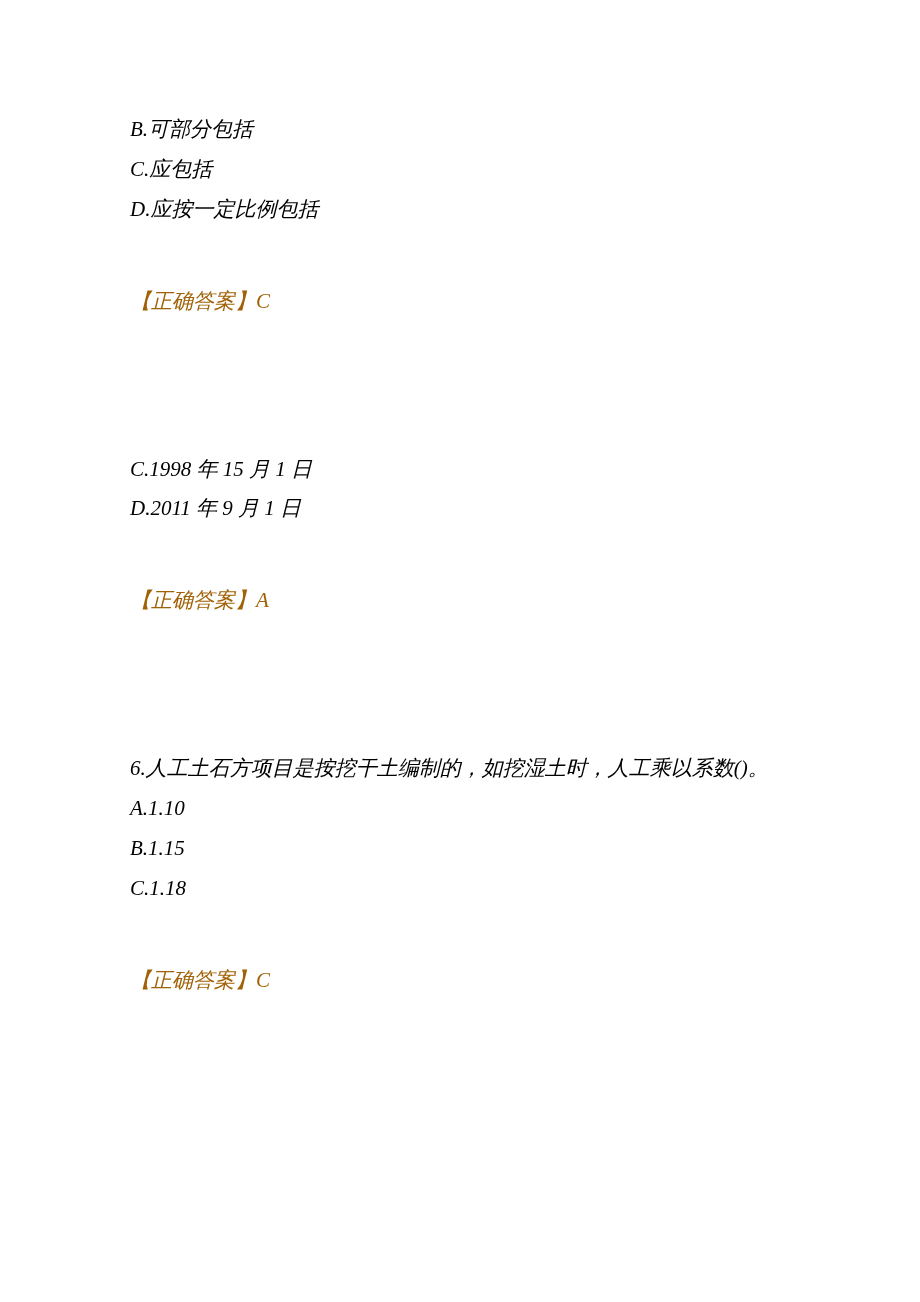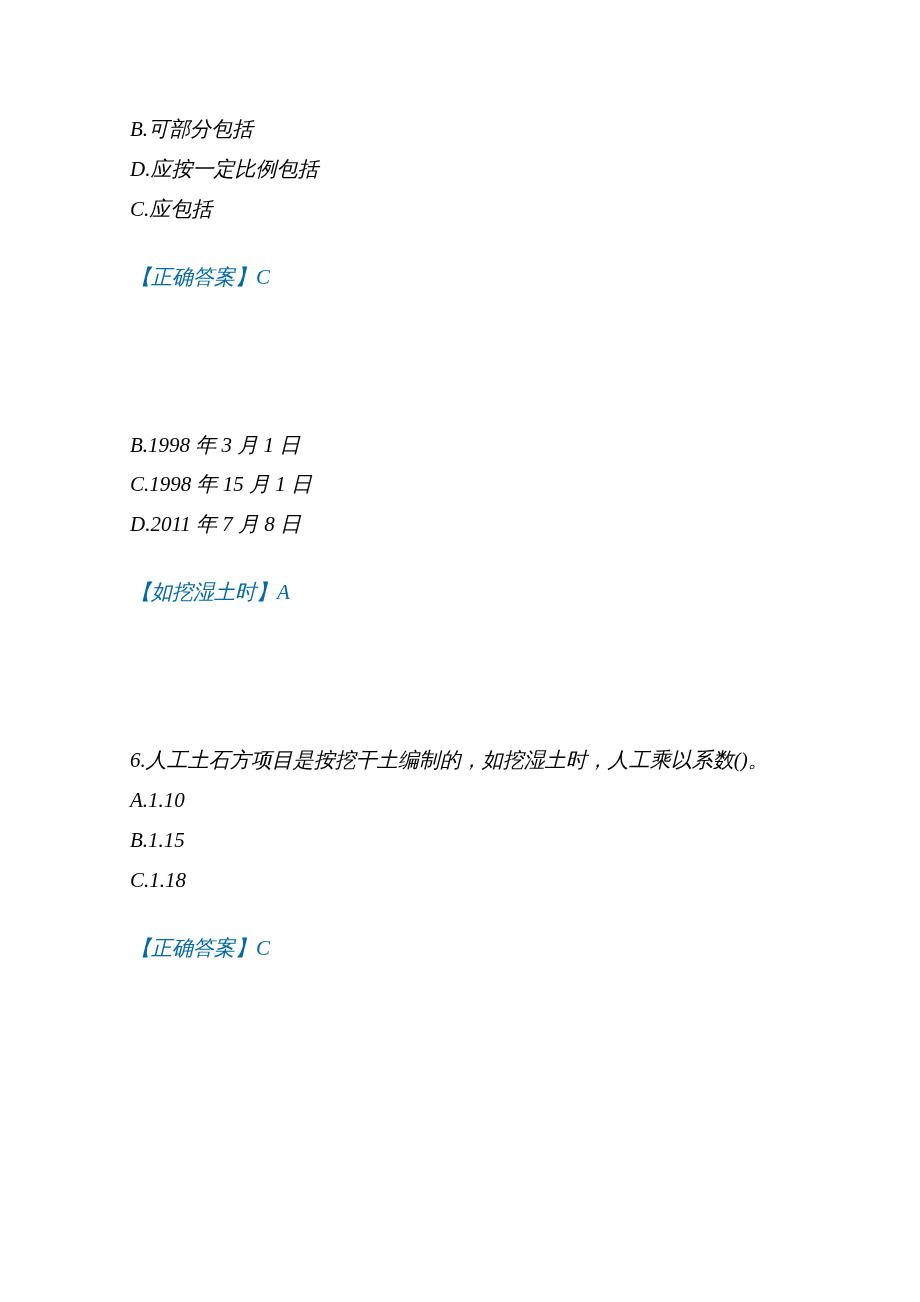--- a/index.html
+++ b/index.html
@@ -16,46 +16,45 @@
       font-size: 21px;
       line-height: 1.9;
       color: #000000;
       padding: 110px 130px 80px 130px;
       position: relative;
     }
     .option-line {
       margin-bottom: 0;
     }
     .answer-line {
-      color: #0369a1;
-      margin-top: 28px;
+      color: #a16207;
+      margin-top: 52px;
       margin-bottom: 0;
     }
     .question-block {
       margin-top: 128px;
     }
     .question-text {
       margin-bottom: 0;
     }
   </style>
 </head>
 <body>
 
 <div>
   <div class="option-line">B.可部分包括</div>
+  <div class="option-line">C.应包括</div>
   <div class="option-line">D.应按一定比例包括</div>
-  <div class="option-line">C.应包括</div>
   <div class="answer-line">【正确答案】C</div>
 </div>
 
 <div class="question-block">
-  <div class="option-line">B.1998 年 3 月 1 日</div>
   <div class="option-line">C.1998 年 15 月 1 日</div>
-  <div class="option-line">D.2011 年 7 月 8 日</div>
-  <div class="answer-line">【如挖湿土时】A</div>
+  <div class="option-line">D.2011 年 9 月 1 日</div>
+  <div class="answer-line">【正确答案】A</div>
 </div>
 
 <div class="question-block">
   <div class="question-text">6.人工土石方项目是按挖干土编制的，如挖湿土时，人工乘以系数()。</div>
   <div class="option-line">A.1.10</div>
   <div class="option-line">B.1.15</div>
   <div class="option-line">C.1.18</div>
   <div class="answer-line">【正确答案】C</div>
 </div>
 

